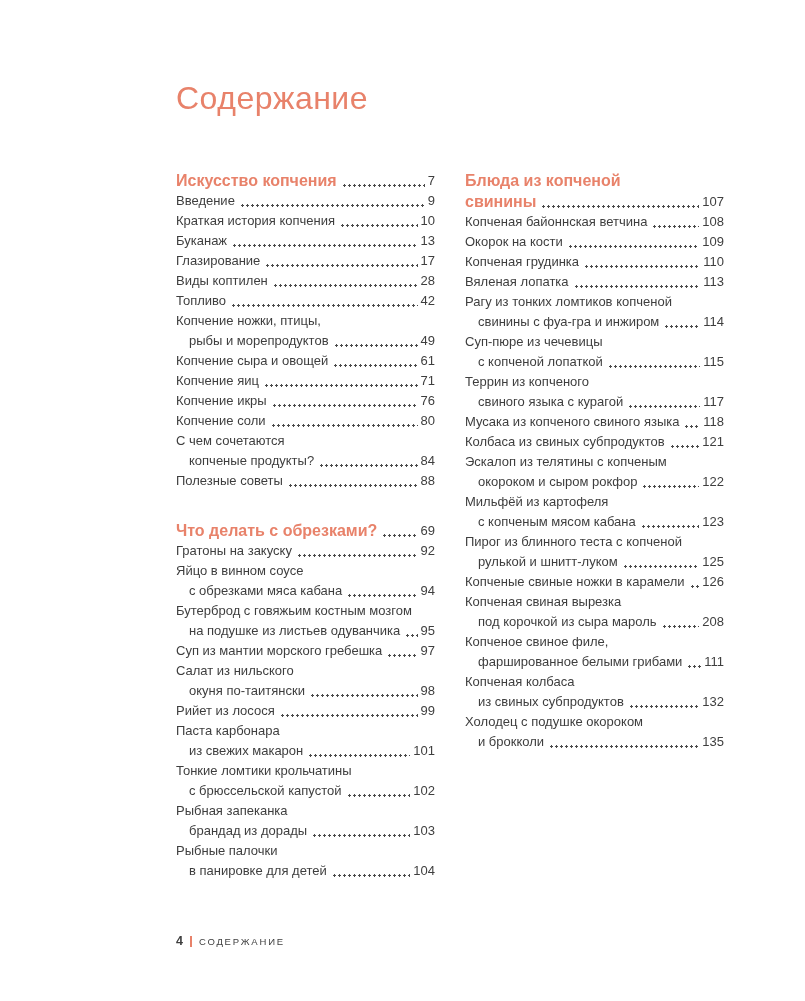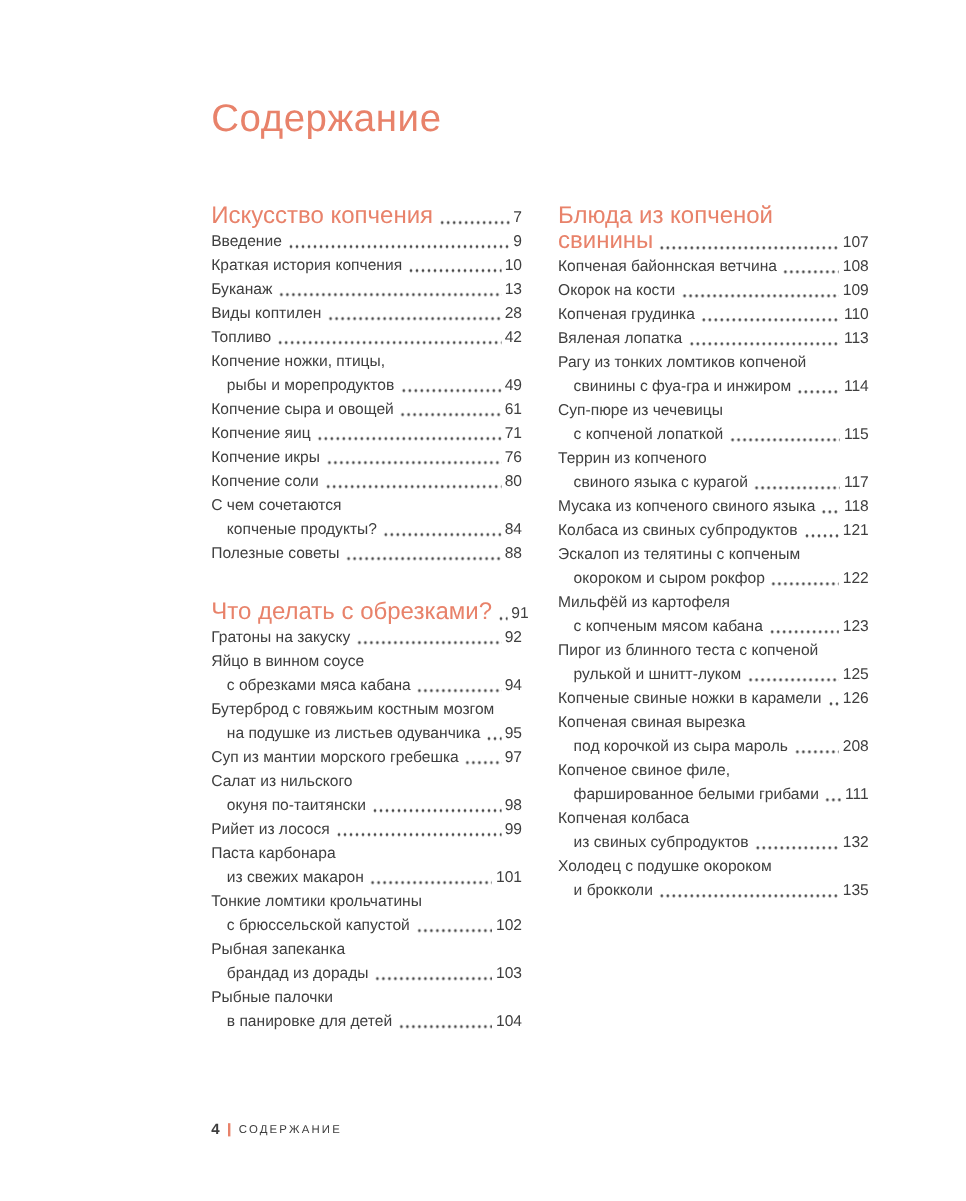--- a/index.html
+++ b/index.html
@@ -32,21 +32,21 @@
   .toc-line .label{white-space:nowrap;}
   .toc-line.cont .label{padding-left:13px;}
   .dots{
     flex:1 1 8px;min-width:8px;height:3px;
     margin:0 3px 4px 5px;
     background-image:radial-gradient(circle, var(--dot) 1px, transparent 1.4px);
     background-size:5px 3px;background-repeat:repeat-x;background-position:left bottom;
   }
   .pagenum{white-space:nowrap;}
   .heading .label{
-    color:var(--accent);font-weight:400;font-size:20px;
+    color:var(--accent);font-weight:700;font-size:16px;
   }
   .heading .toc-line{line-height:21px;}
   .footer{
     position:absolute;left:176px;top:934px;
     display:flex;align-items:center;gap:7px;
   }
   .footer .pg{font-weight:700;font-size:12.5px;}
   .footer .bar{width:2px;height:11px;background:var(--accent);}
   .footer .lbl{font-size:9.5px;letter-spacing:1.8px;font-weight:400;}
 </style>
@@ -82,20 +82,27 @@
           </div>
           <div class="toc-item">
             <div class="toc-line">
               <span class="label">Буканаж</span>
               <span class="dots"></span>
               <span class="pagenum">13</span>
             </div>
           </div>
           <div class="toc-item">
             <div class="toc-line">
+              <span class="label">Глазирование</span>
+              <span class="dots"></span>
+              <span class="pagenum">17</span>
+            </div>
+          </div>
+          <div class="toc-item">
+            <div class="toc-line">
               <span class="label">Виды коптилен</span>
               <span class="dots"></span>
               <span class="pagenum">28</span>
             </div>
           </div>
           <div class="toc-item">
             <div class="toc-line">
               <span class="label">Топливо</span>
               <span class="dots"></span>
               <span class="pagenum">42</span>
@@ -155,21 +162,21 @@
               <span class="dots"></span>
               <span class="pagenum">88</span>
             </div>
           </div>
         </div>
         <div class="toc-section">
           <div class="toc-item heading">
             <div class="toc-line">
               <span class="label">Что делать с обрезками?</span>
               <span class="dots"></span>
-              <span class="pagenum">91</span>
+              <span class="pagenum">69</span>
             </div>
           </div>
           <div class="toc-item">
             <div class="toc-line">
               <span class="label">Гратоны на закуску</span>
               <span class="dots"></span>
               <span class="pagenum">92</span>
             </div>
           </div>
           <div class="toc-item">

